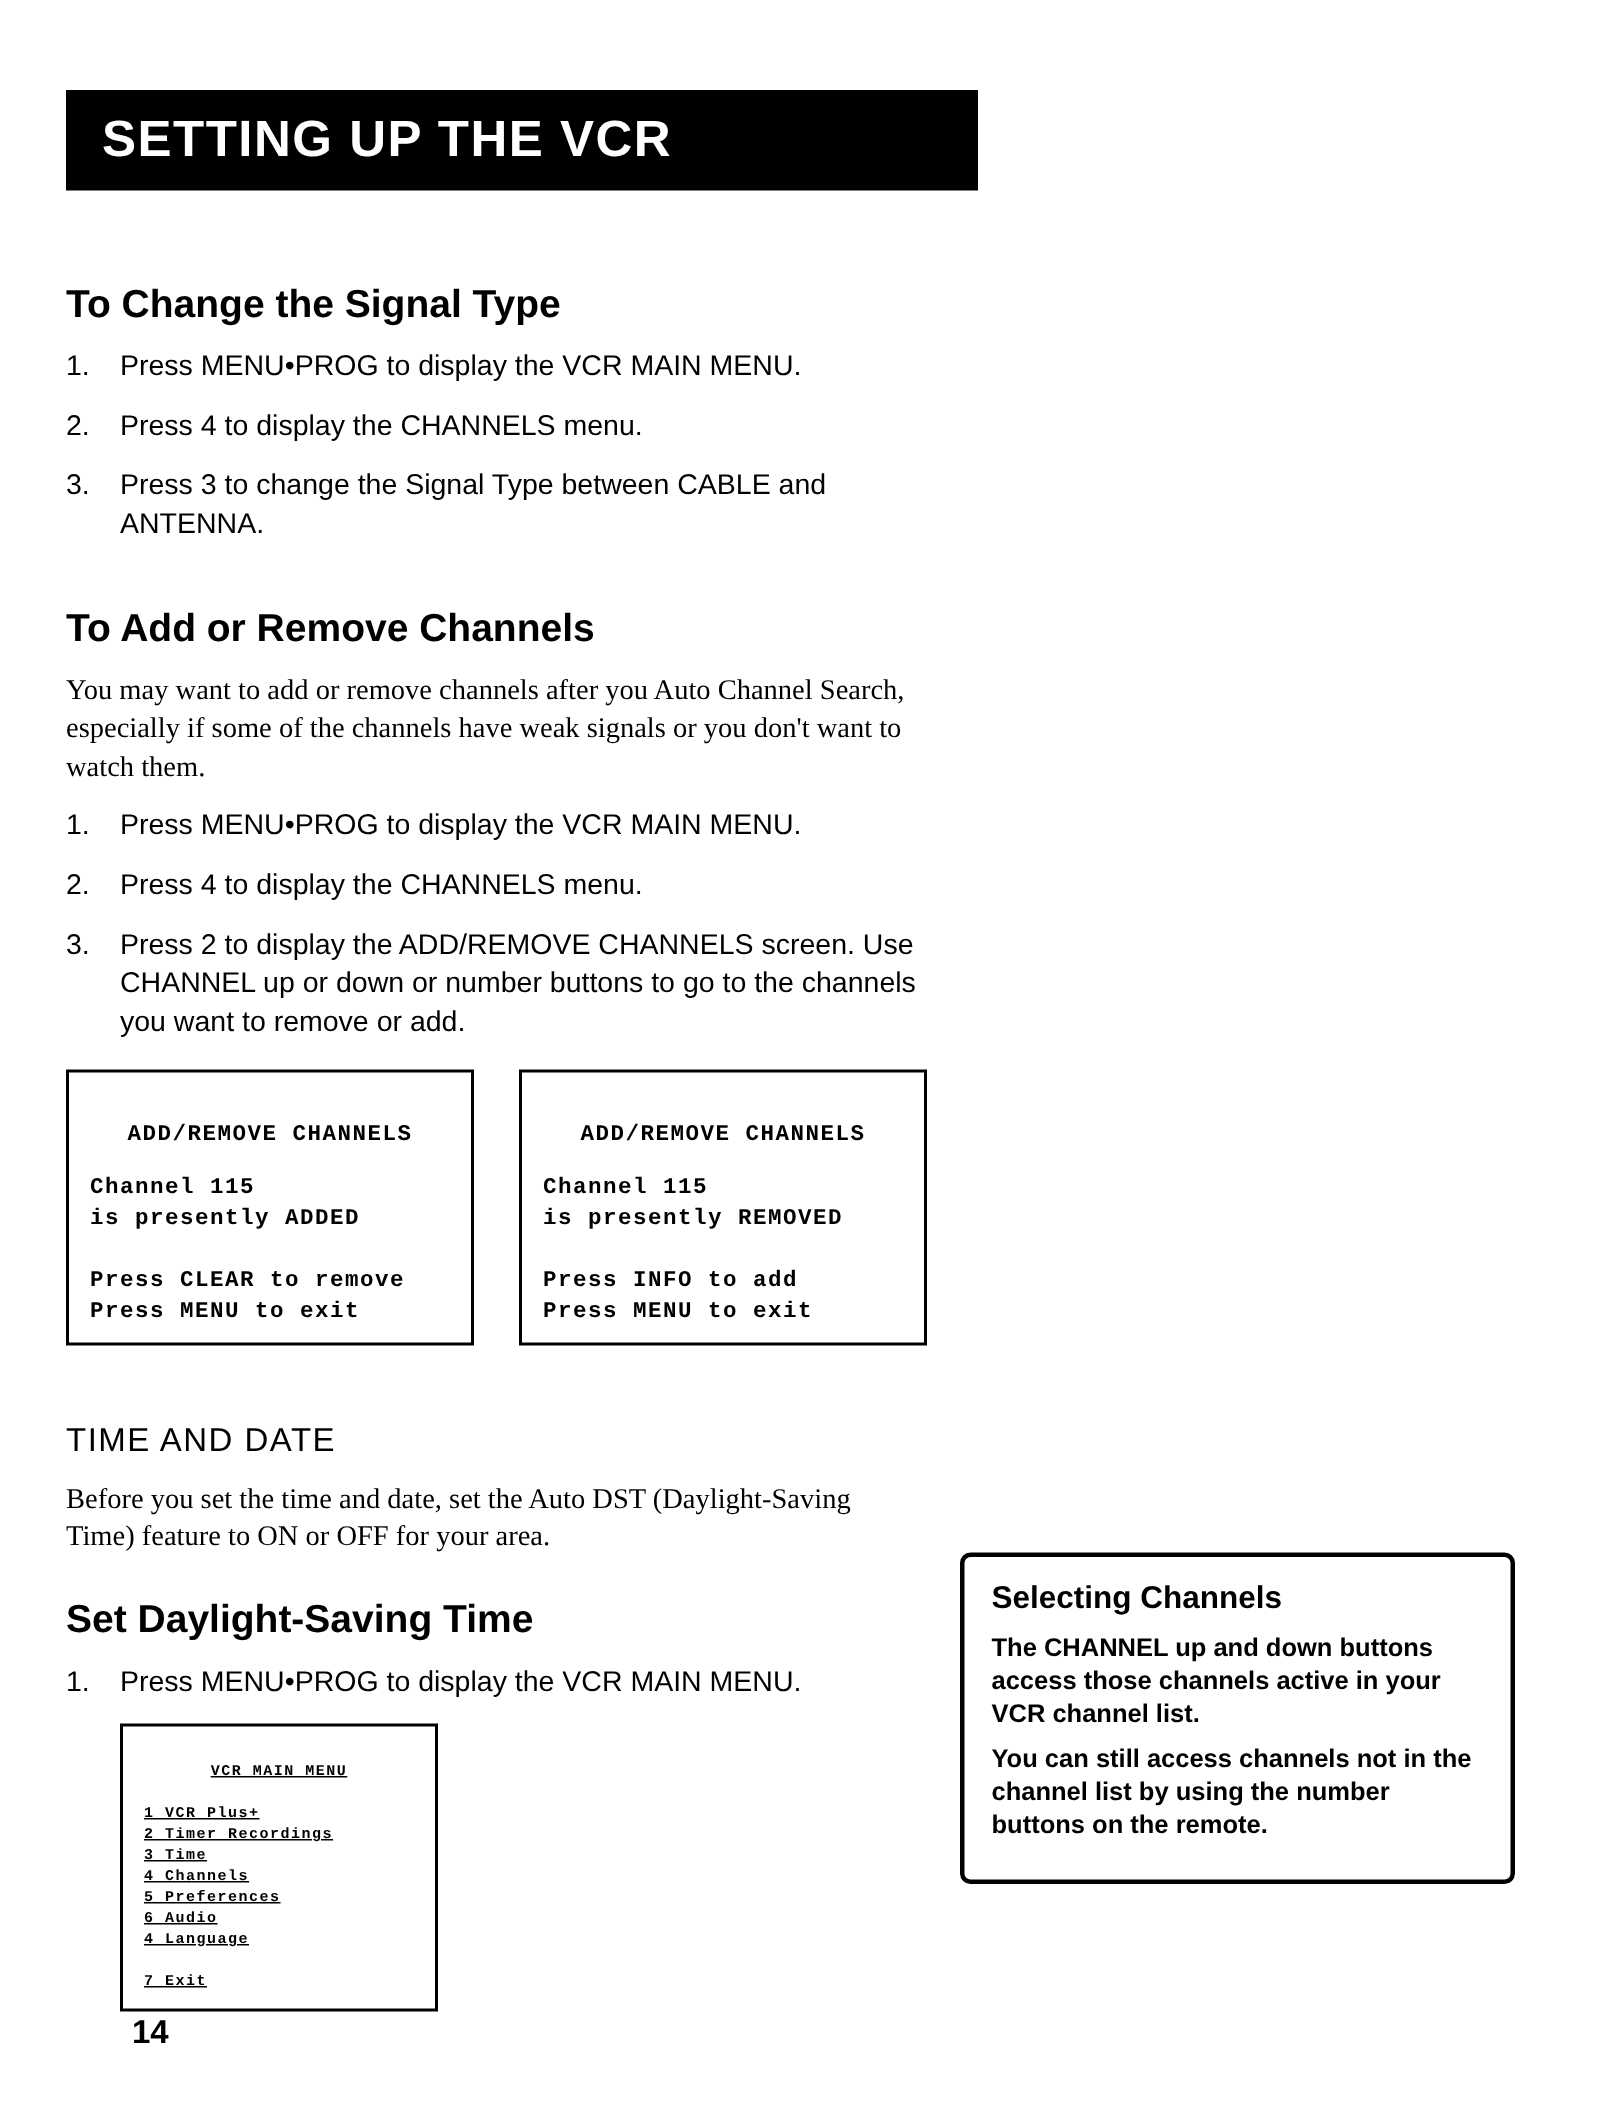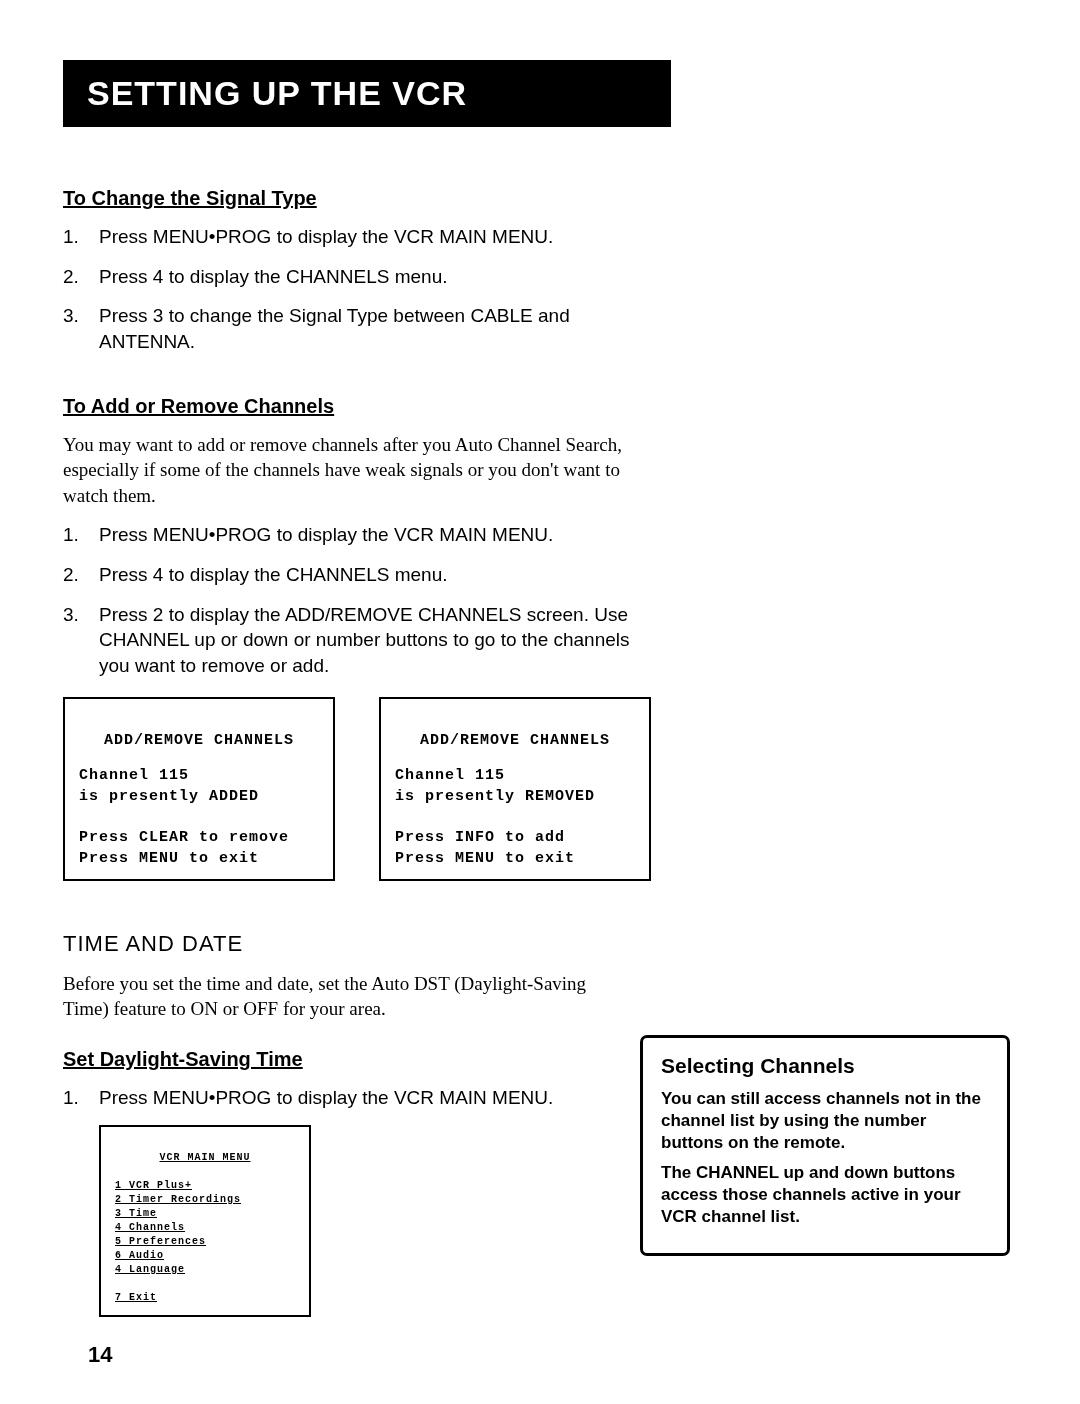--- a/index.html
+++ b/index.html
@@ -6,41 +6,40 @@
     margin: 0;
     padding: 0;
     background: #fff;
     font-family: "Helvetica Neue", Helvetica, Arial, sans-serif;
     color: #000;
   }
   .page {
     width: 1080px;
     height: 1404px;
     box-sizing: border-box;
-    padding: 60px 80px 40px 63px;
+    padding: 60px 80px 40px 44px;
     position: relative;
   }
   .banner {
     background: #000;
     color: #fff;
     font-weight: 800;
     font-size: 34px;
     letter-spacing: 1px;
     padding: 14px 24px 14px 24px;
     margin-left: -0px;
     width: 560px;
   }
   .section {
     margin-top: 60px;
   }
   .h3 {
     font-weight: 700;
-    font-size: 20px;
+    font-size: 26px;
     margin: 0 0 14px 0;
-    text-decoration: underline;
   }
   .h2 {
     font-weight: 400;
     font-size: 22px;
     letter-spacing: 1px;
     margin: 50px 0 14px 0;
   }
   ol {
     list-style: none;
     padding: 0;
@@ -61,21 +60,21 @@
   }
   p.body {
     font-size: 19px;
     line-height: 1.35;
     margin: 10px 0;
     max-width: 560px;
     font-family: Liberation Serif, serif;
   }
   .osd-row {
     display: flex;
-    gap: 44px;
+    gap: 30px;
     margin-top: 18px;
   }
   .osd {
     border: 2px solid #000;
     font-family: "Courier New", Courier, monospace;
     font-weight: 700;
     font-size: 15px;
     letter-spacing: 1px;
     padding: 10px 14px;
     width: 240px;
@@ -179,18 +178,18 @@
 <span>4 Channels</span>
 <span>5 Preferences</span>
 <span>6 Audio</span>
 <span>4 Language</span>
 <span></span>
 <span>7 Exit</span></div>
   </div>
 
   <div class="sidebar-box">
     <div class="sb-title">Selecting Channels</div>
+    <p>The CHANNEL up and down buttons access those channels active in your VCR channel list.</p>
     <p>You can still access channels not in the channel list by using the number buttons on the remote.</p>
-    <p>The CHANNEL up and down buttons access those channels active in your VCR channel list.</p>
   </div>
 
   <div class="page-num">14</div>
 </div>
 
 </body></html>

